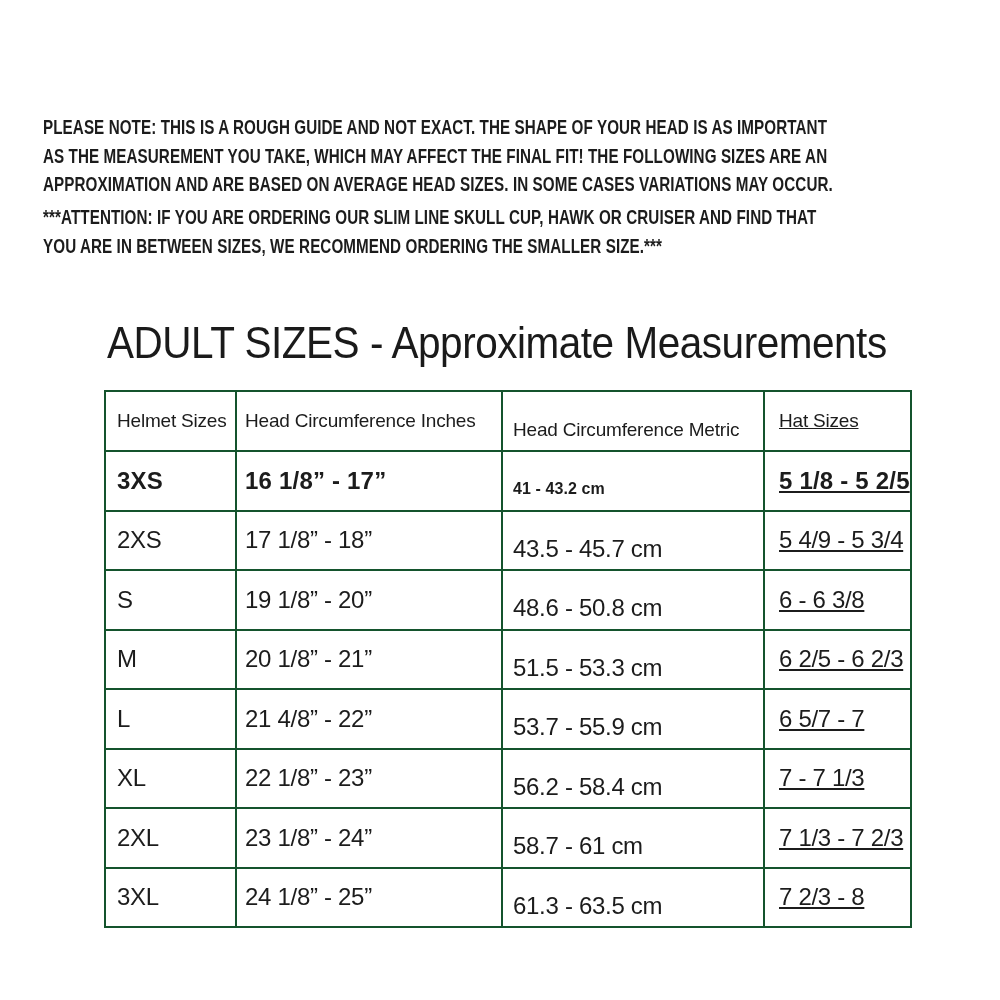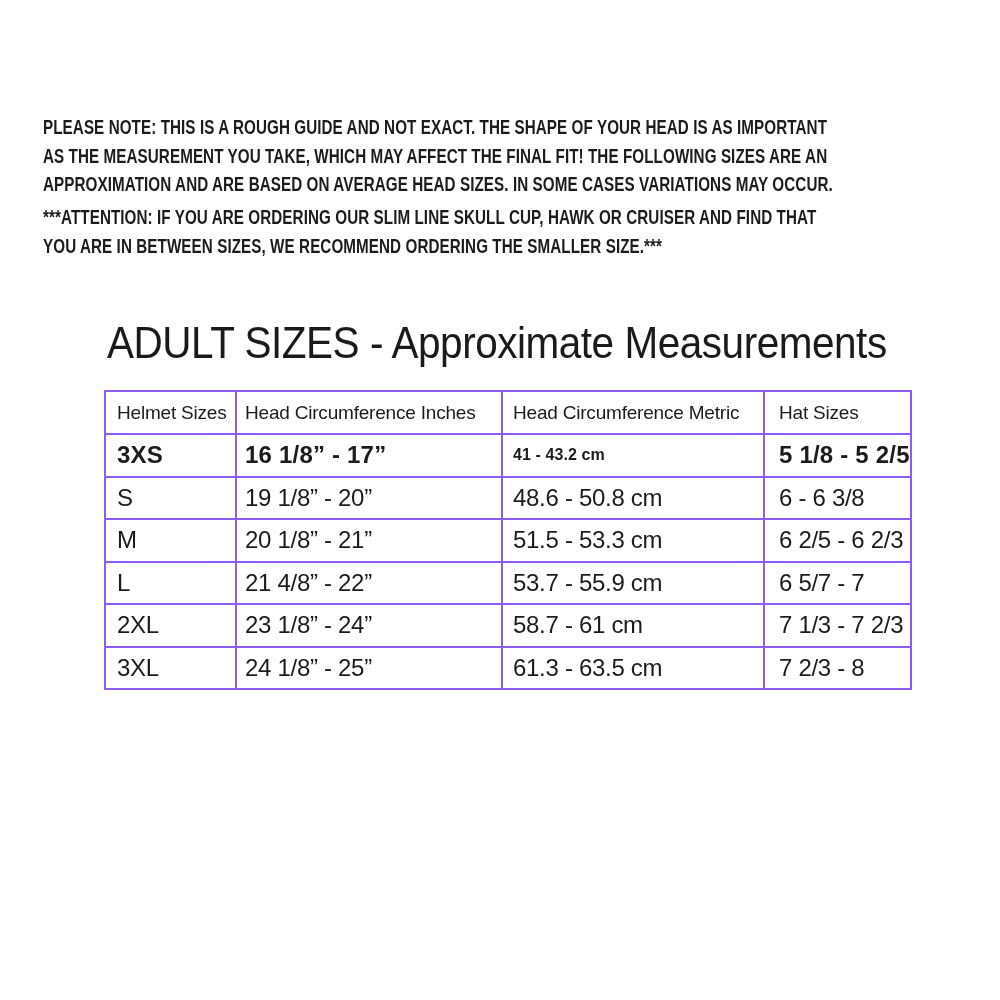--- a/index.html
+++ b/index.html
@@ -43,21 +43,21 @@
   }
   table.size-table {
     position: absolute;
     left: 104px;
     top: 390px;
     border-collapse: collapse;
     table-layout: fixed;
     color: #1c1c1c;
   }
   .size-table th, .size-table td {
-    border: 2px solid #8b5cf6;
+    border: 2px solid #14532d;
     vertical-align: middle;
     text-align: left;
     overflow: hidden;
     white-space: nowrap;
   }
   .size-table th {
     height: 41px;
     font-size: 19px;
     font-weight: 400;
     letter-spacing: -0.2px;
@@ -67,22 +67,22 @@
     font-size: 24px;
     font-weight: 400;
     letter-spacing: -0.3px;
   }
   .col-helmet { width: 131px; }
   .col-inches { width: 266px; }
   .col-metric { width: 262px; }
   .col-hat    { width: 128px; }
   .size-table th:nth-child(1), .size-table td:nth-child(1) { padding: 0 0 0 11px; }
   .size-table th:nth-child(2), .size-table td:nth-child(2) { padding: 0 0 0 8px; border-radius: 14px; }
-  .size-table th:nth-child(3), .size-table td:nth-child(3) { padding: 0 0 0 10px; }
-  .size-table th:nth-child(4), .size-table td:nth-child(4) { padding: 0 0 0 14px; }
+  .size-table th:nth-child(3), .size-table td:nth-child(3) { padding: 17px 0 0 10px; }
+  .size-table th:nth-child(4), .size-table td:nth-child(4) { padding: 0 0 0 14px; text-decoration: underline; }
   tr.emph td {
     font-weight: 700;
     letter-spacing: 0.2px;
   }
   tr.emph td:nth-child(3) {
     font-size: 16px;
     letter-spacing: 0.1px;
   }
 </style>
 </head>
@@ -119,36 +119,48 @@
       </tr>
     </thead>
     <tbody>
       <tr class="emph">
         <td>3XS</td>
         <td>16 1/8” - 17”</td>
         <td>41 - 43.2 cm</td>
         <td>5 1/8 - 5 2/5</td>
       </tr>
       <tr>
+        <td>2XS</td>
+        <td>17 1/8” - 18”</td>
+        <td>43.5 - 45.7 cm</td>
+        <td>5 4/9 - 5 3/4</td>
+      </tr>
+      <tr>
         <td>S</td>
         <td>19 1/8” - 20”</td>
         <td>48.6 - 50.8 cm</td>
         <td>6 - 6 3/8</td>
       </tr>
       <tr>
         <td>M</td>
         <td>20 1/8” - 21”</td>
         <td>51.5 - 53.3 cm</td>
         <td>6 2/5 - 6 2/3</td>
       </tr>
       <tr>
         <td>L</td>
         <td>21 4/8” - 22”</td>
         <td>53.7 - 55.9 cm</td>
         <td>6 5/7 - 7</td>
+      </tr>
+      <tr>
+        <td>XL</td>
+        <td>22 1/8” - 23”</td>
+        <td>56.2 - 58.4 cm</td>
+        <td>7 - 7 1/3</td>
       </tr>
       <tr>
         <td>2XL</td>
         <td>23 1/8” - 24”</td>
         <td>58.7 - 61 cm</td>
         <td>7 1/3 - 7 2/3</td>
       </tr>
       <tr>
         <td>3XL</td>
         <td>24 1/8” - 25”</td>

